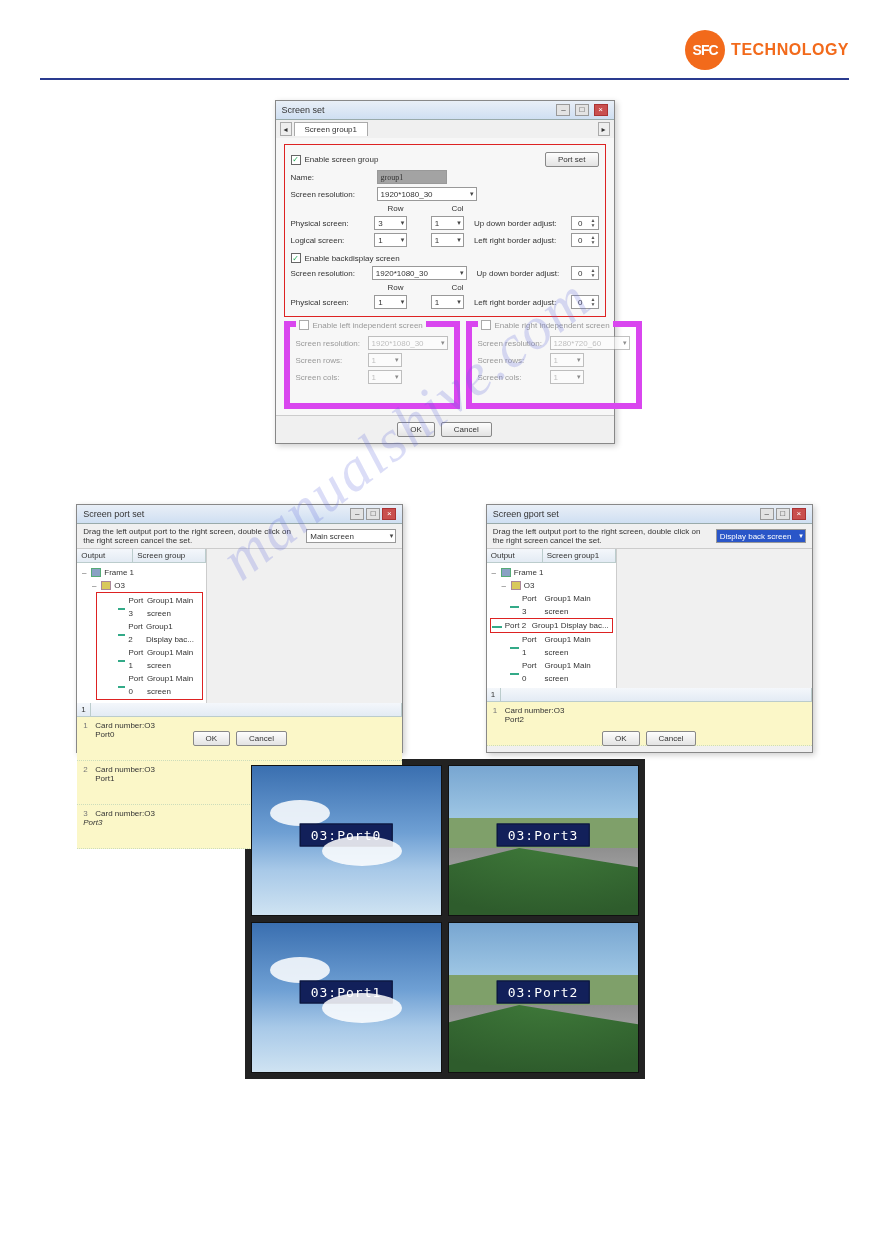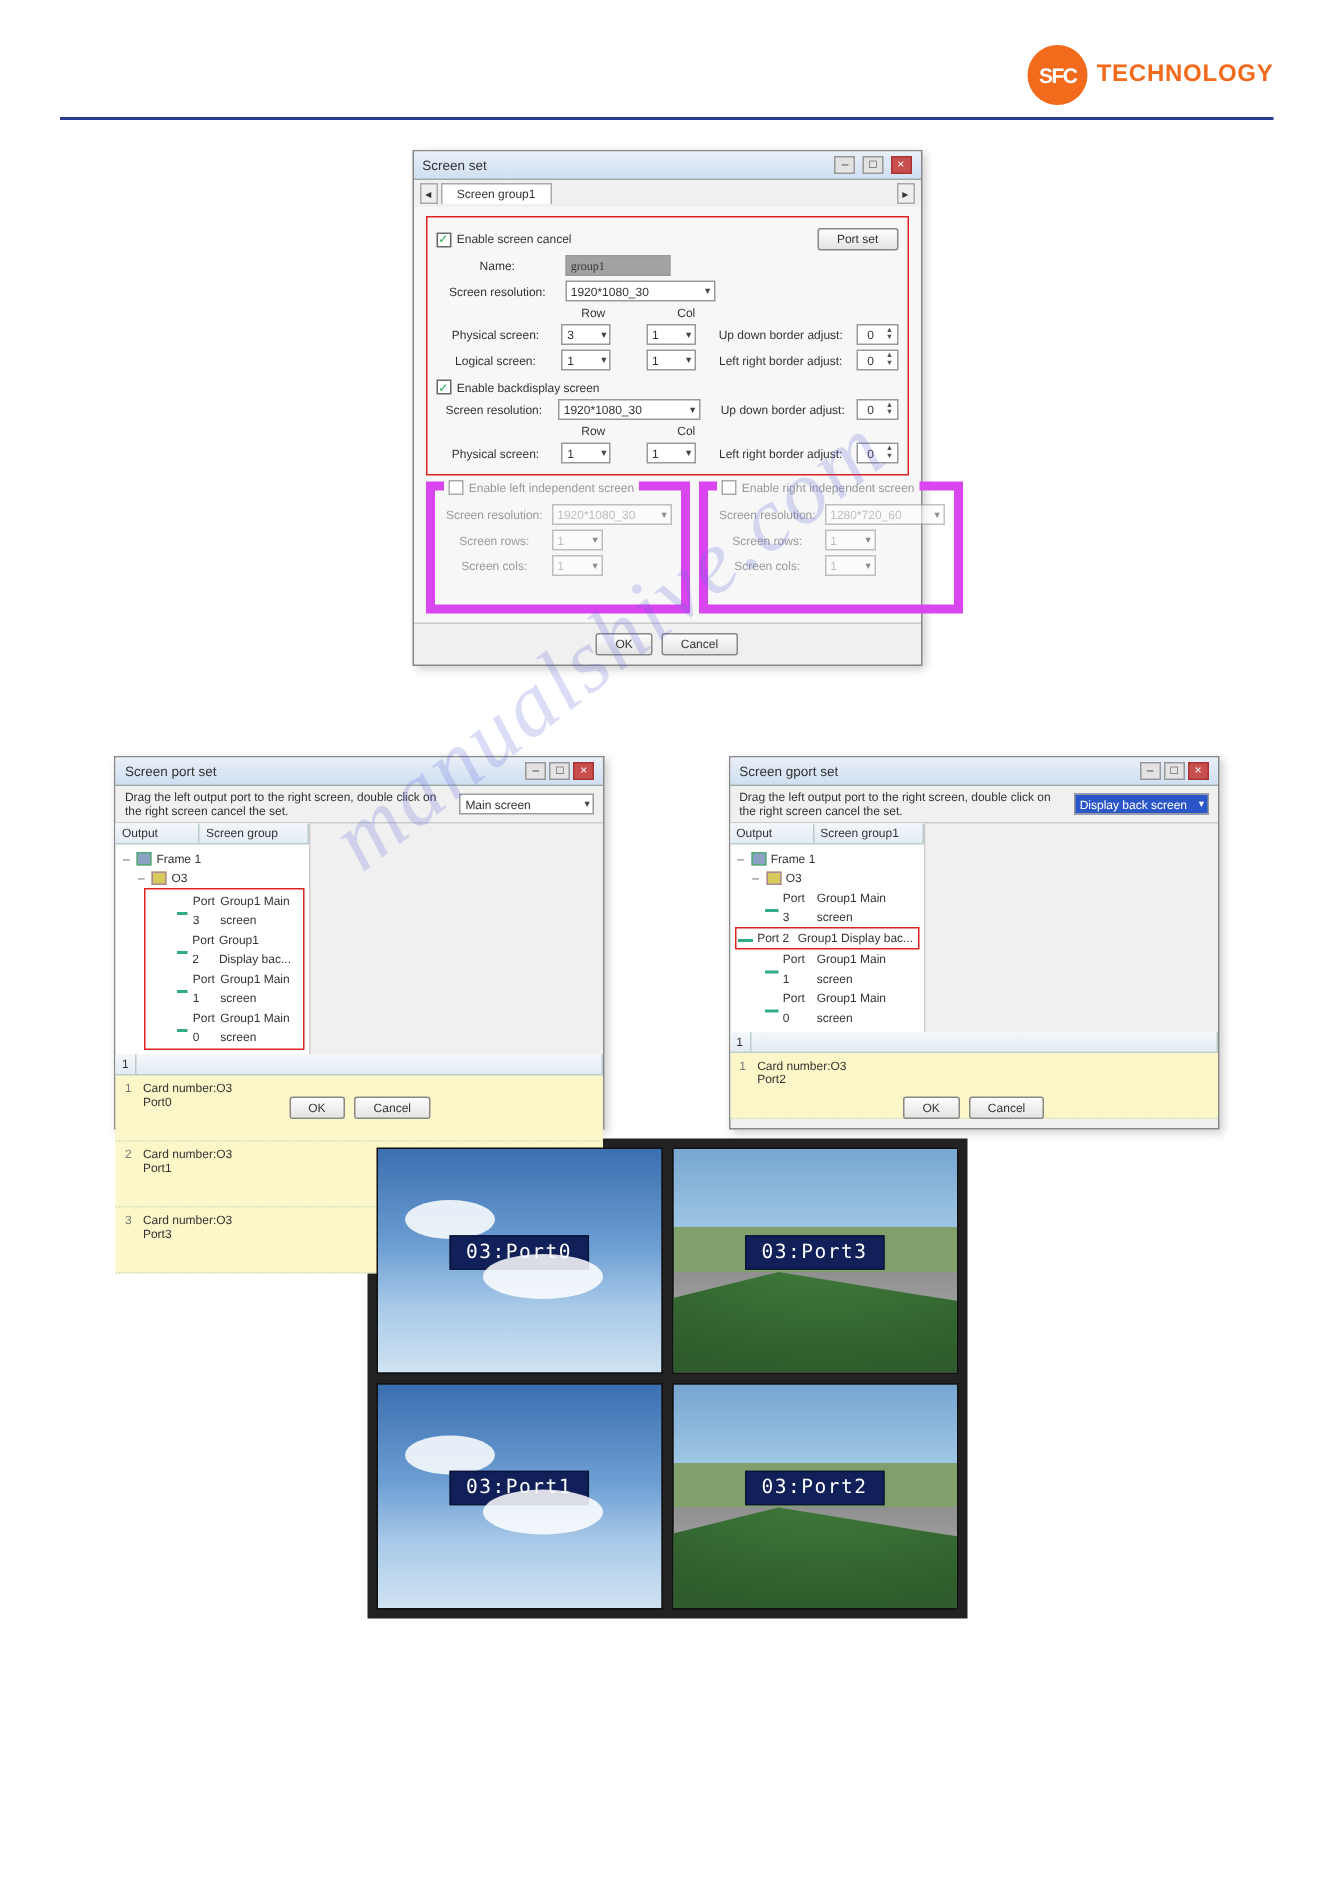--- a/index.html
+++ b/index.html
@@ -62,21 +62,21 @@
     width:12px; height:14px; border:1px solid #aaa; background:#eee;
     display:flex; align-items:center; justify-content:center; font-size:8px;
   }
   .tab {
     border:1px solid #aaa; border-bottom:none; background:#fff;
     padding:2px 10px; margin:0 2px; font-size:8px;
   }
   .redbox { border:1.5px solid #d22; }
   .panel { background:#f7f7f7; padding:6px 8px; }
   .row { display:flex; align-items:center; margin:3px 0; font-size:8px; }
-  .lbl { text-align:center; padding-right:4px; }
+  .lbl { text-align:left; padding-right:4px; }
   .inp {
     border:1px solid #999; background:#a3a3a3; height:14px; padding:0 3px;
     font-size:8px; display:flex; align-items:center;font-family:Liberation Serif, serif;
   }
   .sel {
     border:1px solid #999; background:#fff; height:14px;
     display:flex; align-items:center; justify-content:space-between;
     padding:0 2px 0 3px; font-size:8px;
   }
   .sel .caret { font-size:7px; color:#444; }
@@ -193,21 +193,21 @@
       <div class="tab">Screen group1</div>
       <div style="flex:1"></div>
       <div class="nav-arrow">▸</div>
     </div>
 
     <div class="panel">
       <div class="redbox" style="padding:4px 6px;">
         <div class="row" style="justify-content:space-between;">
           <span style="display:flex;align-items:center;">
             <span class="chk">✓</span>
-            <span>Enable screen cancel</span>
+            <span>Enable screen group</span>
           </span>
           <span class="btn">Port set</span>
         </div>
 
         <div class="row">
           <span class="lbl" style="width:86px;">Name:</span>
           <span class="inp" style="width:70px;">group1</span>
         </div>
         <div class="row">
           <span class="lbl" style="width:86px;">Screen resolution:</span>
@@ -428,21 +428,21 @@
             </div>
           </div>
         </div>
         <div class="list-col">
           <div class="tree-head">
               <div style="width:14px;">1</div>
               <div style="flex:1;"></div>
             </div>
           <div class="port-row"><span class="num">1</span><span>Card number:O3</span><br><span style="margin-left:12px;">Port0</span></div>
           <div class="port-row"><span class="num">2</span><span>Card number:O3</span><br><span style="margin-left:12px;">Port1</span></div>
-          <div class="port-row"><span class="num">3</span><span>Card number:O3</span><br><span style="margin-left:12px;">Port3</span></div>
+          <div class="port-row"><span class="num">3</span><span>Card number:O3</span><br><span style="font-style:italic;">Port3</span></div>
         </div>
       </div>
       <div class="dlg-footer">
         <span class="btn">OK</span>
         <span class="btn">Cancel</span>
       </div>
     </div>
 
     <div class="dlg dlg2">
       <div class="dlg-title">

